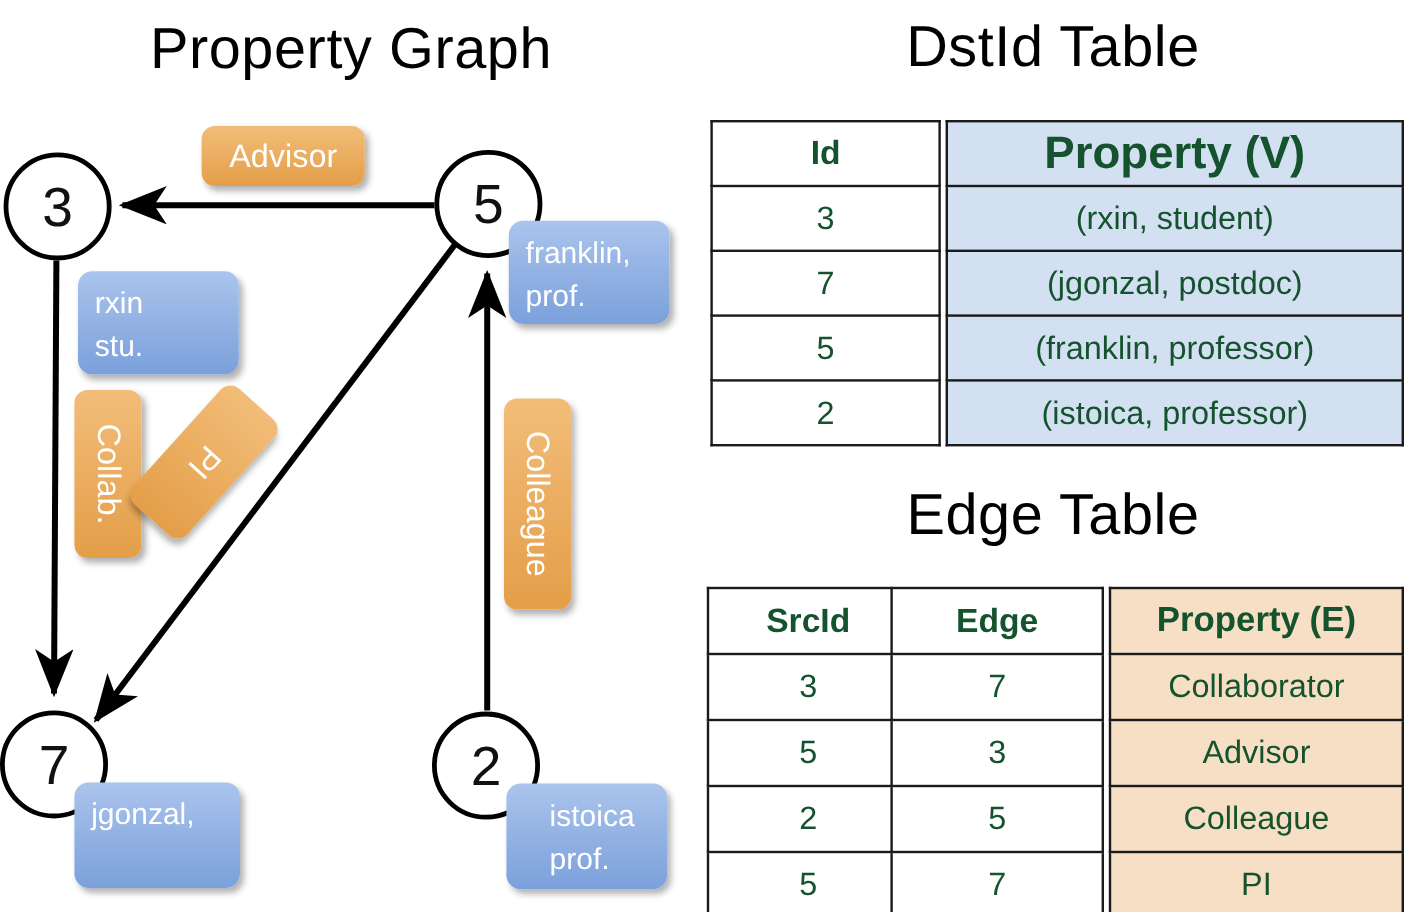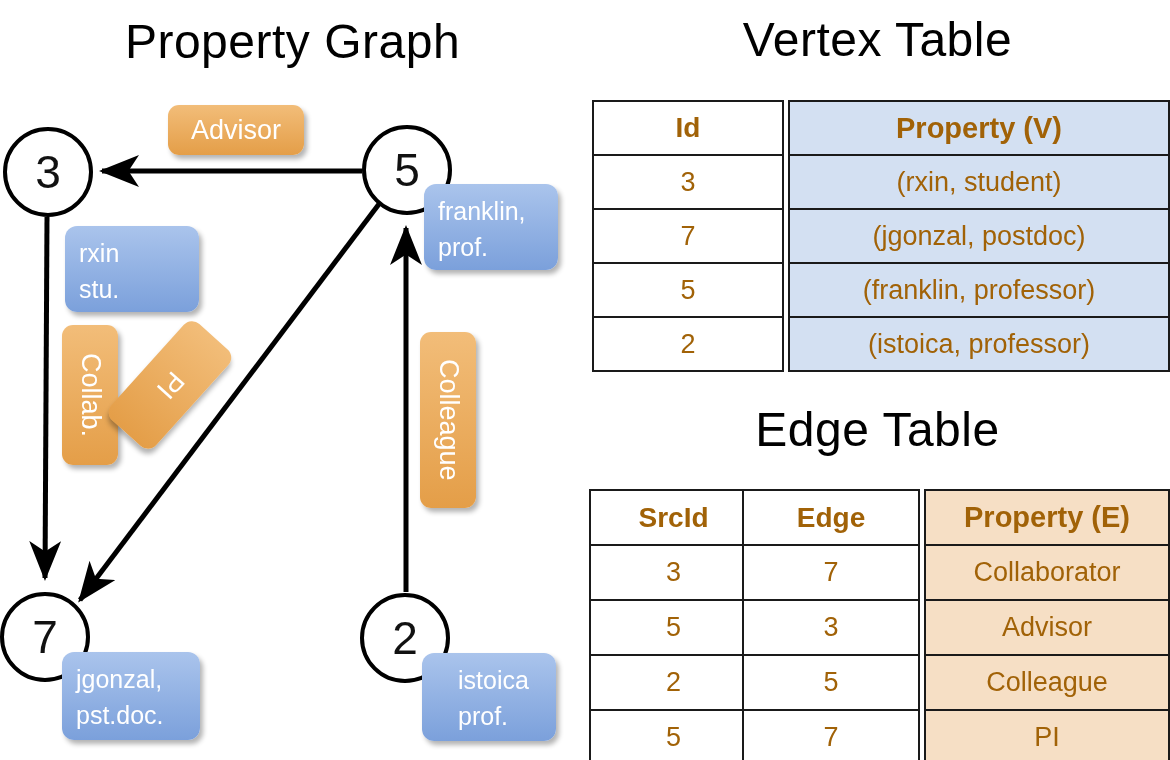--- a/index.html
+++ b/index.html
@@ -73,50 +73,50 @@
   }
   .vert-text { writing-mode: vertical-rl; text-orientation: mixed; }
 
   
   .tbl { position: absolute; border-collapse: collapse; table-layout: fixed; }
   .tbl td, .tbl th {
     border: 2px solid #1a1a1a;
     text-align: center;
     font-family: "Liberation Sans", sans-serif;
     font-weight: 300;
-    color: #a16207;
+    color: #14532d;
     padding: 0;
   }
   .tbl .hdr { font-weight: bold; }
 
   #vertex-table { left: 592px; top: 100px; width: 578px; }
   #vertex-table td { height: 54px; font-size: 27px; }
   #vertex-table .c-id   { width: 190px; background: #ffffff; }
   #vertex-table .c-prop { background: #d3e0f2; }
-  #vertex-table .hdr.c-prop { font-size: 29px; }
+  #vertex-table .hdr.c-prop { font-size: 38px; }
   #vertex-table .hdr.c-id { font-size: 28px; }
 
   #edge-table { left: 589px; top: 489px; width: 581px; }
   #edge-table td { height: 55px; font-size: 27px; }
   #edge-table .c-src { width: 153px; background: #ffffff; padding-left: 14px; }
   #edge-table .c-dst { width: 176px; background: #ffffff; }
   #edge-table .c-eprop { background: #f6dfc5; }
   #edge-table .hdr { font-size: 28px; }
   #edge-table .hdr.c-eprop { font-size: 29px; }
 
   
   .gapcol { width: 6px; border: none !important; background: #fff; padding: 0; }
 </style>
 </head>
 <body>
 
 <div id="root">
 
   <div class="panel-title" id="title-property-graph">Property Graph</div>
-  <div class="panel-title" id="title-vertex-table">Vertex Table</div>
+  <div class="panel-title" id="title-vertex-table">DstId Table</div>
   <div class="panel-title" id="title-edge-table">Edge Table</div>
 
   <div id="graph">
 
     <svg id="graph-svg" viewBox="0 0 585 760">
       <defs>
         <marker id="arrowhead" markerWidth="9" markerHeight="9" refX="7.4" refY="3.2" orient="auto" markerUnits="strokeWidth">
           <path d="M0,0 L8,3.2 L0,6.4 L2.1,3.2 Z" fill="#000"></path>
         </marker>
       </defs>
@@ -138,21 +138,20 @@
     <div class="prop-box" style="left:65px;top:186px;width:134px;height:86px;margin-top:40px;">
       <span>rxin</span>
       <span>stu.</span>
     </div>
     <div class="prop-box" style="left:424px;top:184px;width:134px;height:86px;">
       <span>franklin,</span>
       <span>prof.</span>
     </div>
     <div class="prop-box" style="left:62px;top:652px;width:138px;height:88px;">
       <span>jgonzal,</span>
-      <span>pst.doc.</span>
     </div>
     <div class="prop-box" style="left:422px;top:653px;width:134px;height:88px;padding-left:36px;">
       <span>istoica</span>
       <span>prof.</span>
     </div>
 
     <div class="edge-label" style="left:168px;top:105px;width:136px;height:50px;">Advisor</div>
 
     <div class="edge-label vert-text" style="left:62px;top:325px;width:56px;height:140px;">Collab.</div>
 

